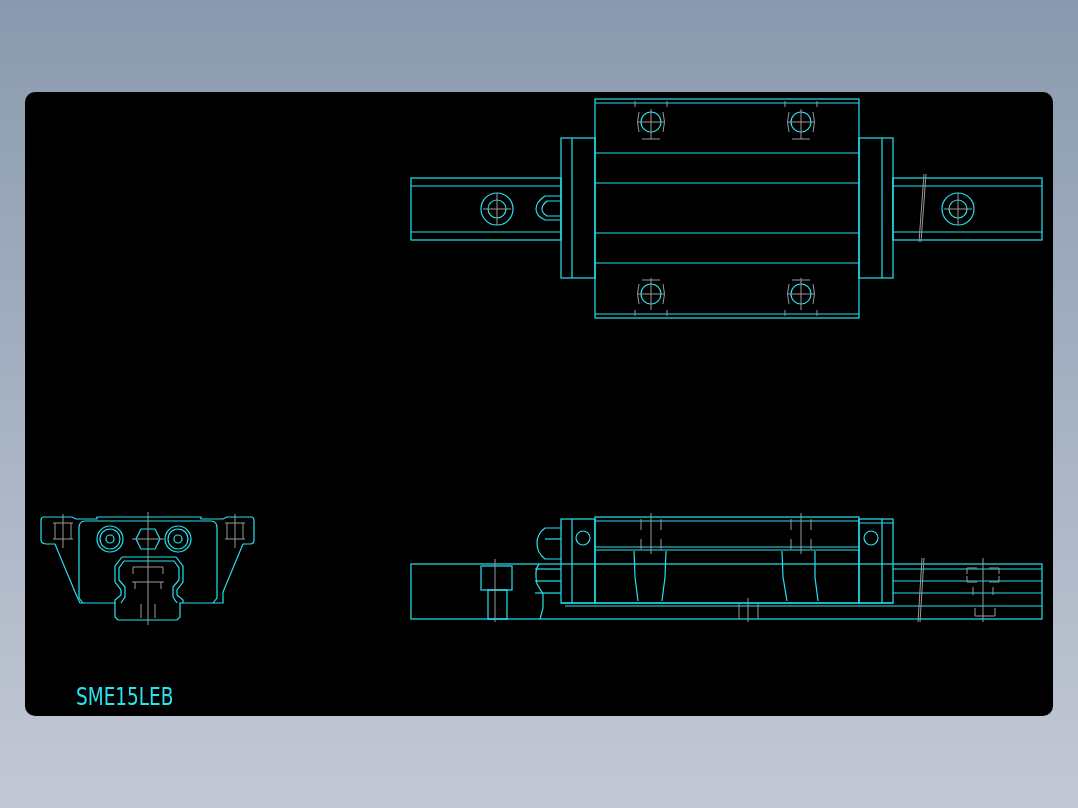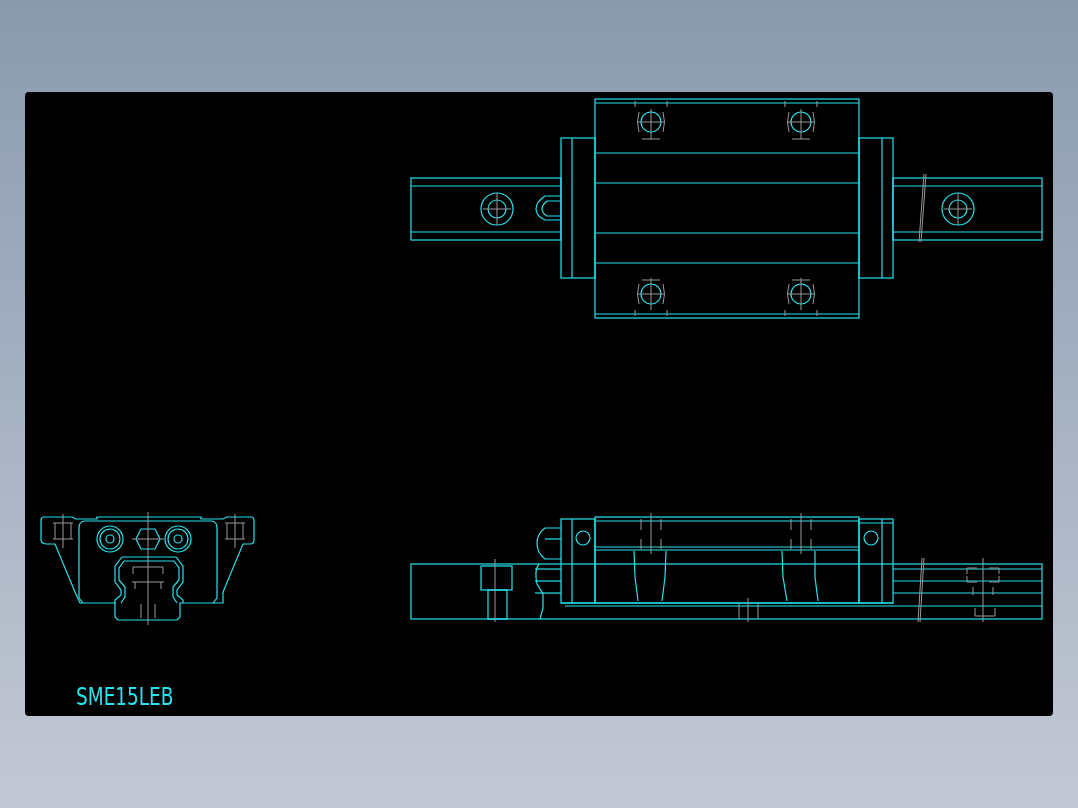--- a/index.html
+++ b/index.html
@@ -3,21 +3,21 @@
   <meta charset="utf-8">
   <style>
     html, body { margin: 0; padding: 0; }
     body {
       width: 1078px; height: 808px; overflow: hidden; position: relative;
       background: linear-gradient(to bottom, #8a9aae 0%, #a3afc0 45%, #c3c8d4 100%);
       font-family: "DejaVu Sans", sans-serif;
     }
     .canvas {
       position: absolute; left: 25px; top: 92px; width: 1028px; height: 624px;
-      background: #000; border-radius: 4px;
+      background: #000; border-radius: 10px;
     }
     .canvas svg { position: absolute; left: 0; top: 0; width: 1028px; height: 624px; }
     .label {
       position: absolute; left: 51px; top: 590px;
       color: #26e3f0; font-family: "DejaVu Sans Condensed", "DejaVu Sans", sans-serif;
       font-size: 25px; letter-spacing: 0px; transform: scaleX(0.82); transform-origin: left top;
       font-weight: normal;
     }
   </style>
 </head>

